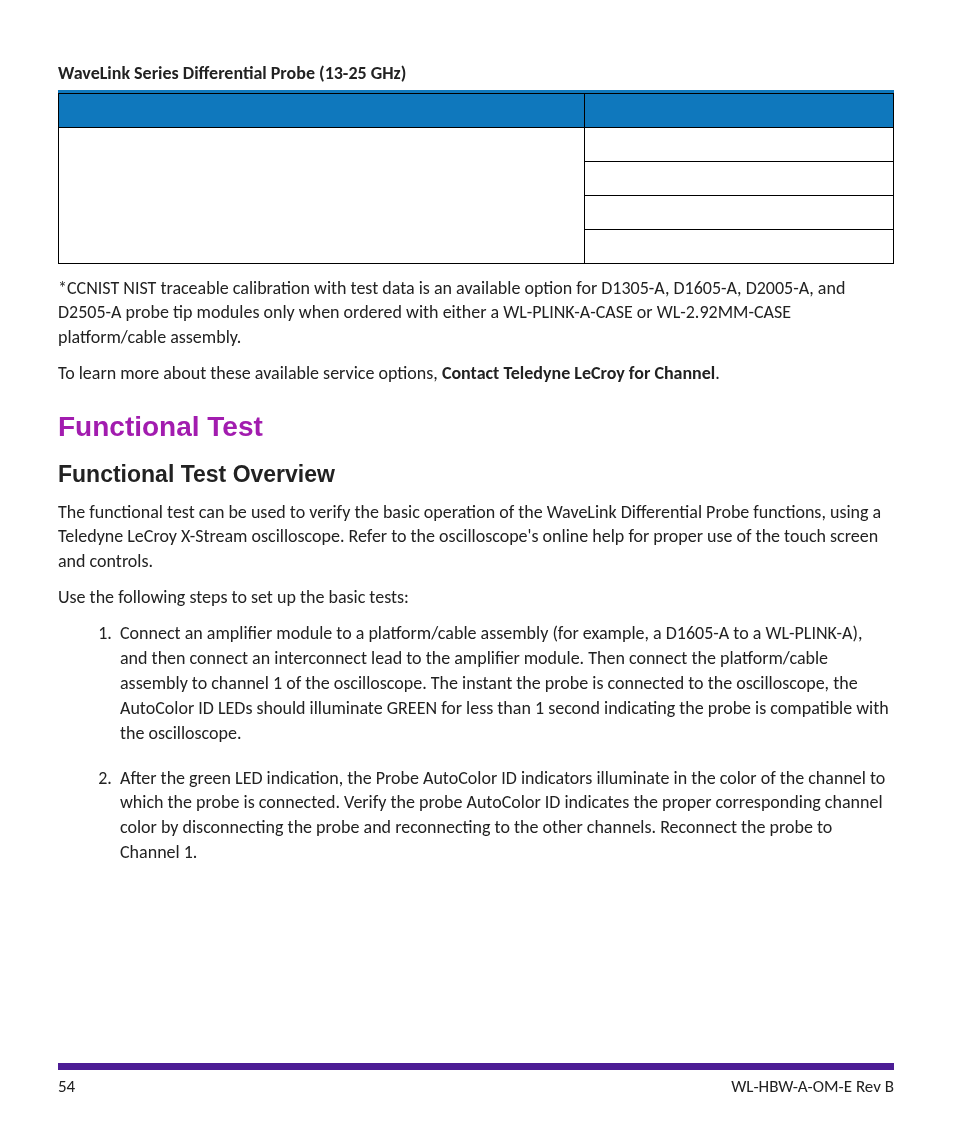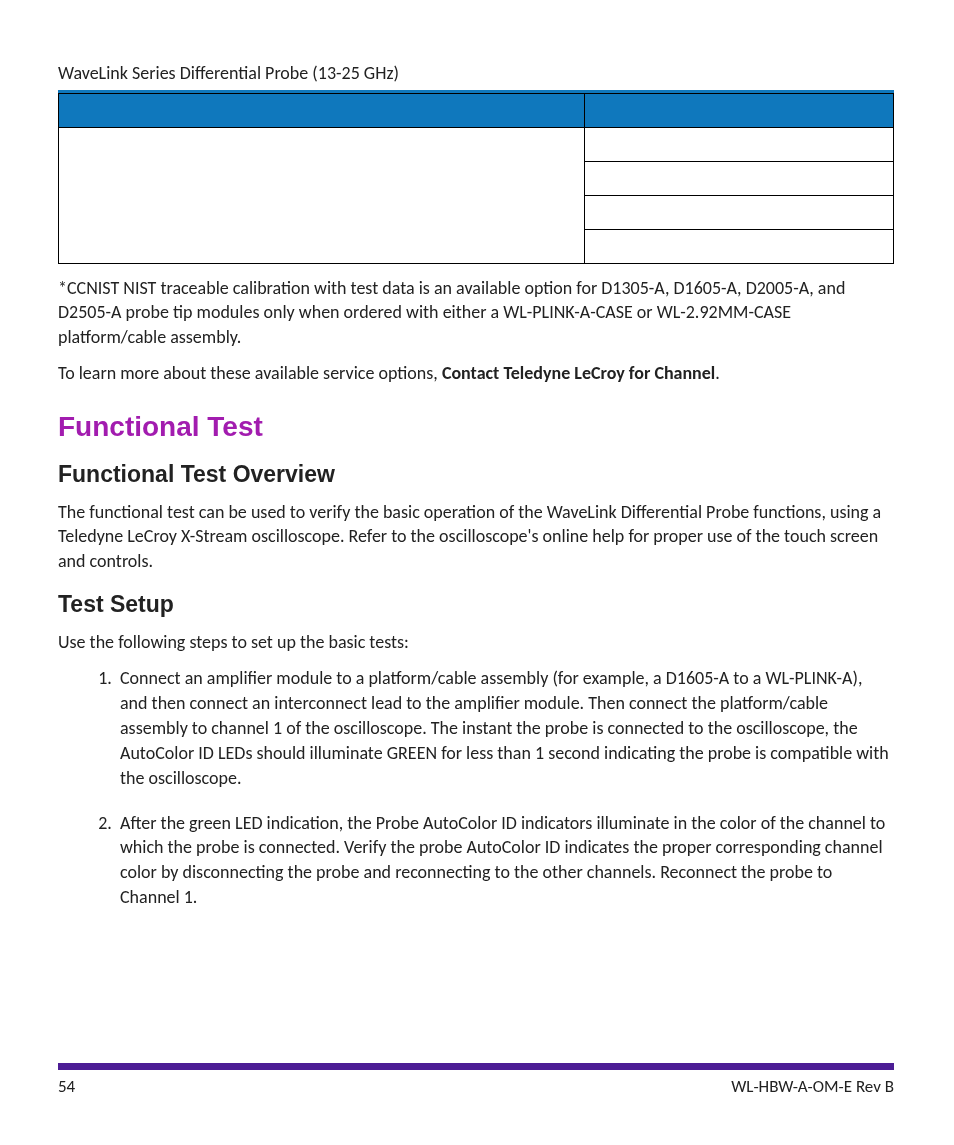--- a/index.html
+++ b/index.html
@@ -10,21 +10,21 @@
     font-family: Calibri, "Segoe UI", Arial, sans-serif;
     font-size: 18px;
     color: #222;
     position: relative;
     background: #fff;
   }
   .page {
     padding: 62px 60px 0 58px;
   }
   .doc-header {
-    font-weight: 400;
+    font-weight: 700;
     font-size: 18px;
     padding-bottom: 6px;
   }
   .header-rule {
     height: 3px;
     background: #0f78bd;
     border-bottom: 1px solid #0f78bd;
     margin-bottom: 0;
   }
   table.topt {
@@ -123,21 +123,20 @@
 
   <p class="body">
     <span>To learn more about these available service options, </span><strong>Contact Teledyne LeCroy for Channel</strong><span>.</span>
   </p>
 
   <h1 class="sec">Functional Test</h1>
 
   <h2 class="sub">Functional Test Overview</h2>
   <p class="body">The functional test can be used to verify the basic operation of the WaveLink Differential Probe functions, using a Teledyne LeCroy X-Stream oscilloscope. Refer to the oscilloscope's online help for proper use of the touch screen and controls.</p>
 
-  <h2 class="sub">Test Setup</h2>
   <p class="body">Use the following steps to set up the basic tests:</p>
 
   <ol class="steps">
     <li>Connect an amplifier module to a platform/cable assembly (for example, a D1605-A to a WL-PLINK-A), and then connect an interconnect lead to the amplifier module. Then connect the platform/cable assembly to channel 1 of the oscilloscope. The instant the probe is connected to the oscilloscope, the AutoColor ID LEDs should illuminate GREEN for less than 1 second indicating the probe is compatible with the oscilloscope.</li>
     <li>After the green LED indication, the Probe AutoColor ID indicators illuminate in the color of the channel to which the probe is connected. Verify the probe AutoColor ID indicates the proper corresponding channel color by disconnecting the probe and reconnecting to the other channels. Reconnect the probe to Channel 1.</li>
   </ol>
 </div>
 
 <div class="footer">
   <span>54</span>

